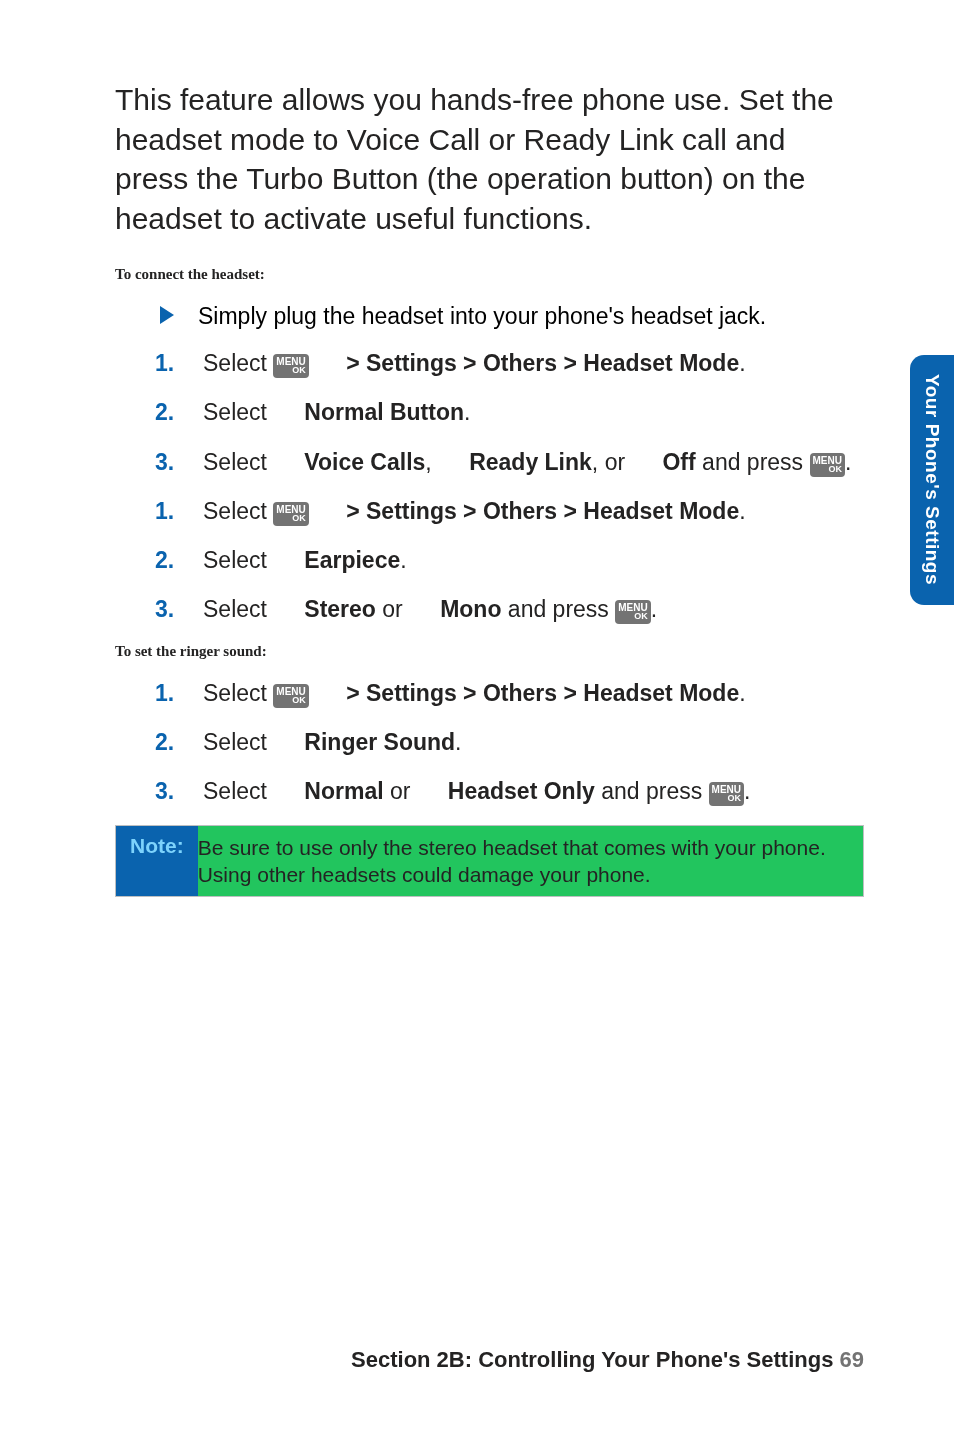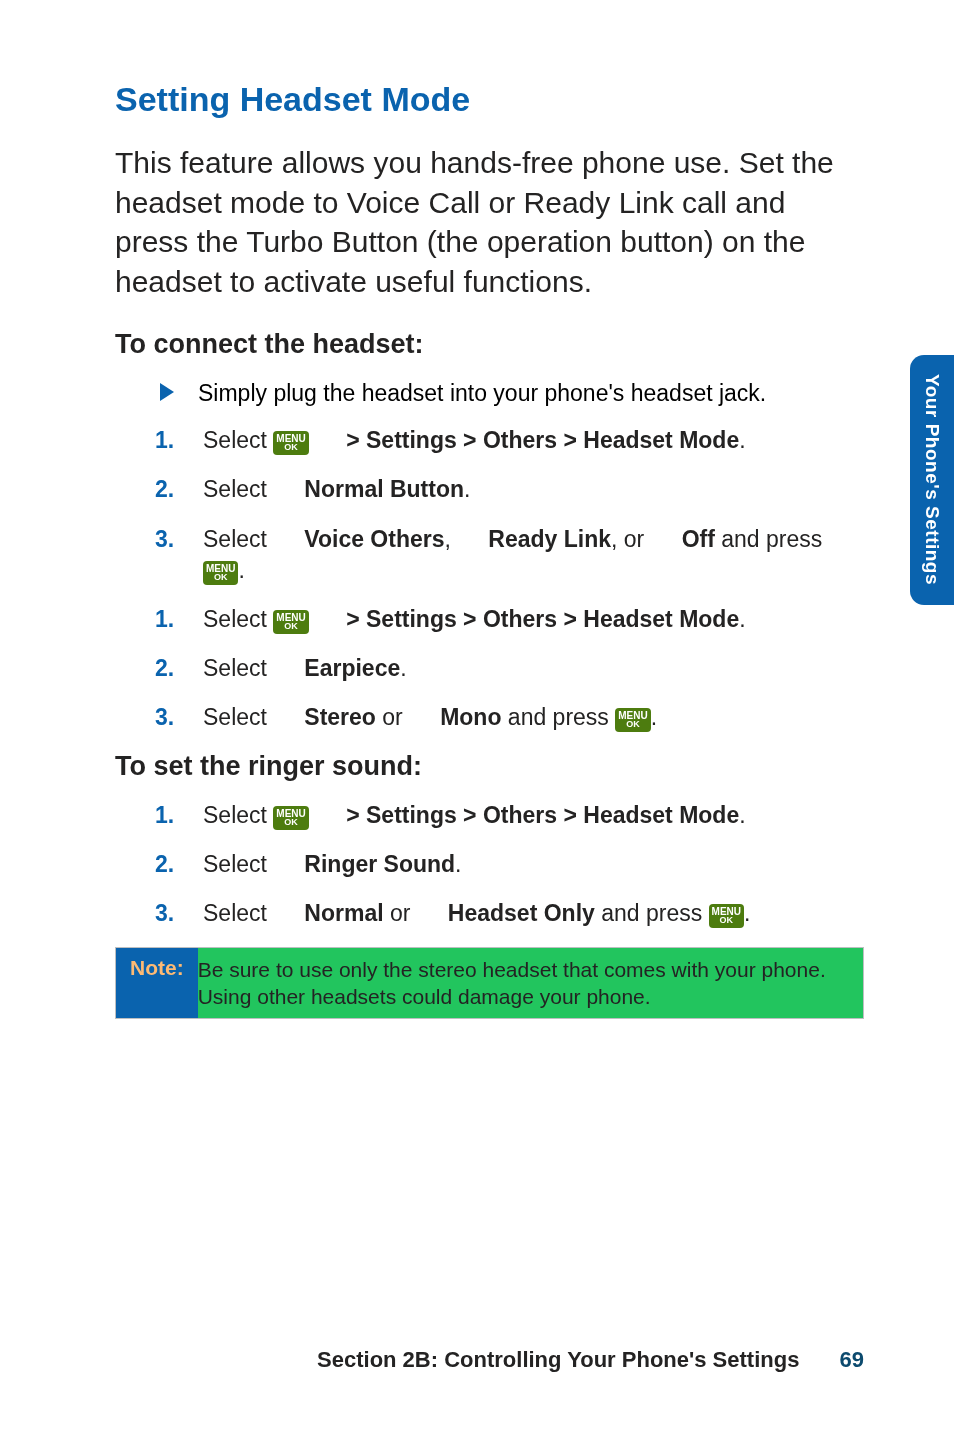--- a/index.html
+++ b/index.html
@@ -18,25 +18,26 @@
 
   p.intro {
     font-size: 30px;
     color: #242323;
     line-height: 1.32;
     margin-bottom: 28px;
     font-stretch: condensed;
   }
 
   p.sub-head {
-    font-size: 27px;
+    font-size: 15px;
     font-weight: 700;
     color: #242323;
     margin: 18px 0 18px 0;
     font-stretch: condensed;
+    font-family: Liberation Serif, serif;
   }
 
   ul.bullet {
     list-style: none;
     padding-left: 45px;
     margin-bottom: 16px;
   }
   ul.bullet li {
     position: relative;
     font-size: 23px;
@@ -77,44 +78,44 @@
     left: 0;
     font-weight: 700;
     color: #0a63ae;
     font-size: 23px;
   }
 
   .bold { font-weight: 700; margin-left: 31px; }
 
   .menu-ok {
     display: inline-block;
-    background: #4d7c0f;
+    background: #737373;
     color: #fff;
     font-size: 10px;
     line-height: 9px;
     font-weight: 700;
     padding: 3px 3px 3px 3px;
     border-radius: 4px;
     vertical-align: -2px;
-    text-align: center;
+    text-align: right;
     min-width: 24px;
     font-stretch: condensed;
   }
   .menu-ok .l1 { display:block; }
   .menu-ok .l2 { display:block; font-size: 9px;}
 
   .note-box {
     border: 1px solid #bdbfc1;
     display: flex;
     margin-top: 10px;
     width: 100%;
   }
   .note-label {
     background: #0a63ae;
-    color: #fdba74;
+    color: #7dd3fc;
     font-weight: 700;
     font-size: 21px;
     padding: 8px 14px;
     display: flex;
     align-items: flex-start;
     font-stretch: condensed;
   }
   .note-text {
     background: #22c55e;
     flex: 1;
@@ -149,50 +150,48 @@
   .footer {
     position: absolute;
     bottom: 58px;
     right: 90px;
     font-size: 22px;
     font-weight: 700;
     color: #242323;
     font-stretch: condensed;
   }
   .footer .pgnum {
-    color: #0c4a6e;
-    margin-left: 34px;
+    color: #737373;
   }
 </style>
 </head>
 <body>
 
 <div class="page-content">
 
-  <h1 class="section-title">Setting Headset Mode</h1>
 
   <p class="intro">This feature allows you hands-free phone use. Set the headset mode to Voice Call or Ready Link call and press the Turbo Button (the operation button) on the headset to activate useful functions.</p>
 
   <p class="sub-head">To connect the headset:</p>
   <ul class="bullet">
     <li>
       <span class="bullet-marker"></span>
       <span>Simply plug the headset into your phone's headset jack.</span>
     </li>
   </ul>
 
   <ol class="steps">
     <li>
       <span>Select </span><span class="menu-ok"><span class="l1">MENU</span><span class="l2">OK</span></span><span class="bold"> &gt; Settings &gt; Others &gt; Headset Mode</span><span>.</span>
     </li>
     <li>
       <span>Select </span><span class="bold">Normal Button</span><span>.</span>
     </li>
     <li>
-      <span>Select </span><span class="bold">Voice Others</span><span>, </span><span class="bold">Ready Link</span><span>, or </span><span class="bold">Off</span><span> and press </span><span class="menu-ok"><span class="l1">MENU</span><span class="l2">OK</span></span><span>.</span>
+      <span>Select </span><span class="bold">Voice Calls</span><span>, </span><span class="bold">Ready Link</span><span>, or </span><span class="bold">Off</span><span> and press </span><span class="menu-ok"><span class="l1">MENU</span><span class="l2">OK</span></span><span>.</span>
     </li>
   </ol>
 
   <ol class="steps">
     <li>
       <span>Select </span><span class="menu-ok"><span class="l1">MENU</span><span class="l2">OK</span></span><span class="bold"> &gt; Settings &gt; Others &gt; Headset Mode</span><span>.</span>
     </li>
     <li>
       <span>Select </span><span class="bold">Earpiece</span><span>.</span>
     </li>

